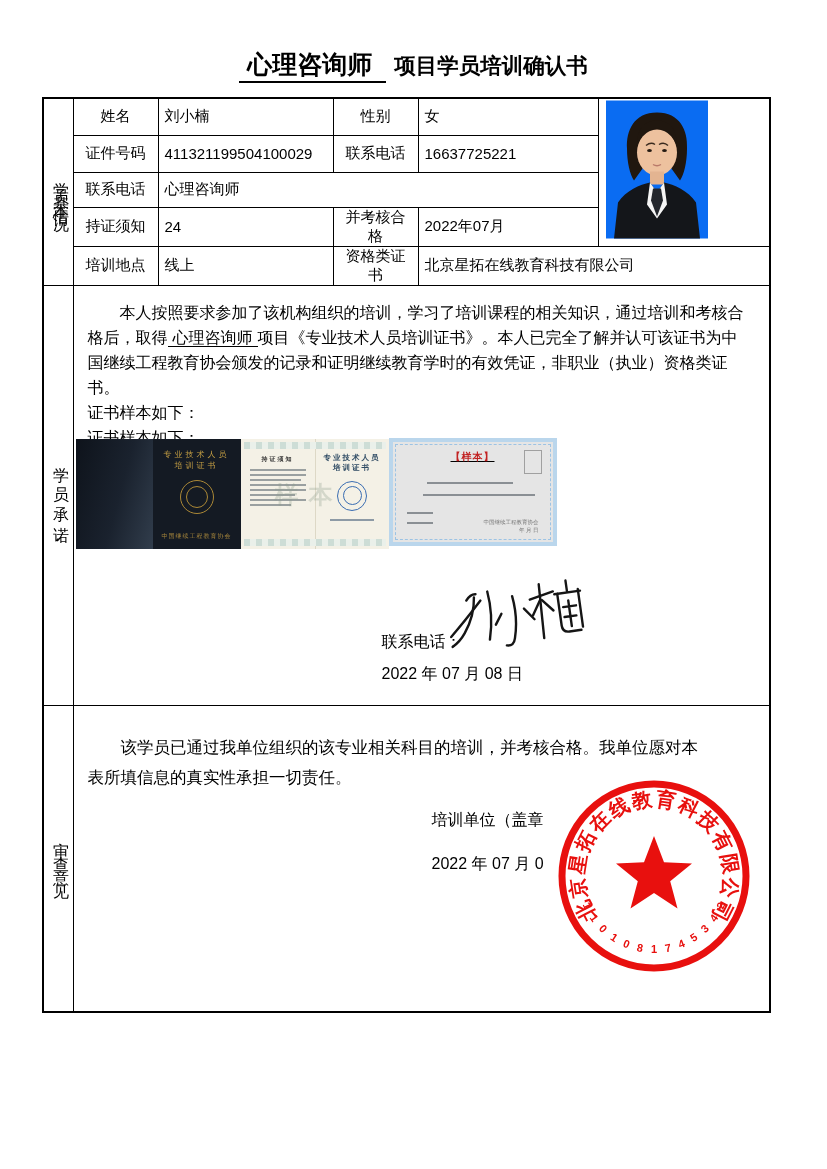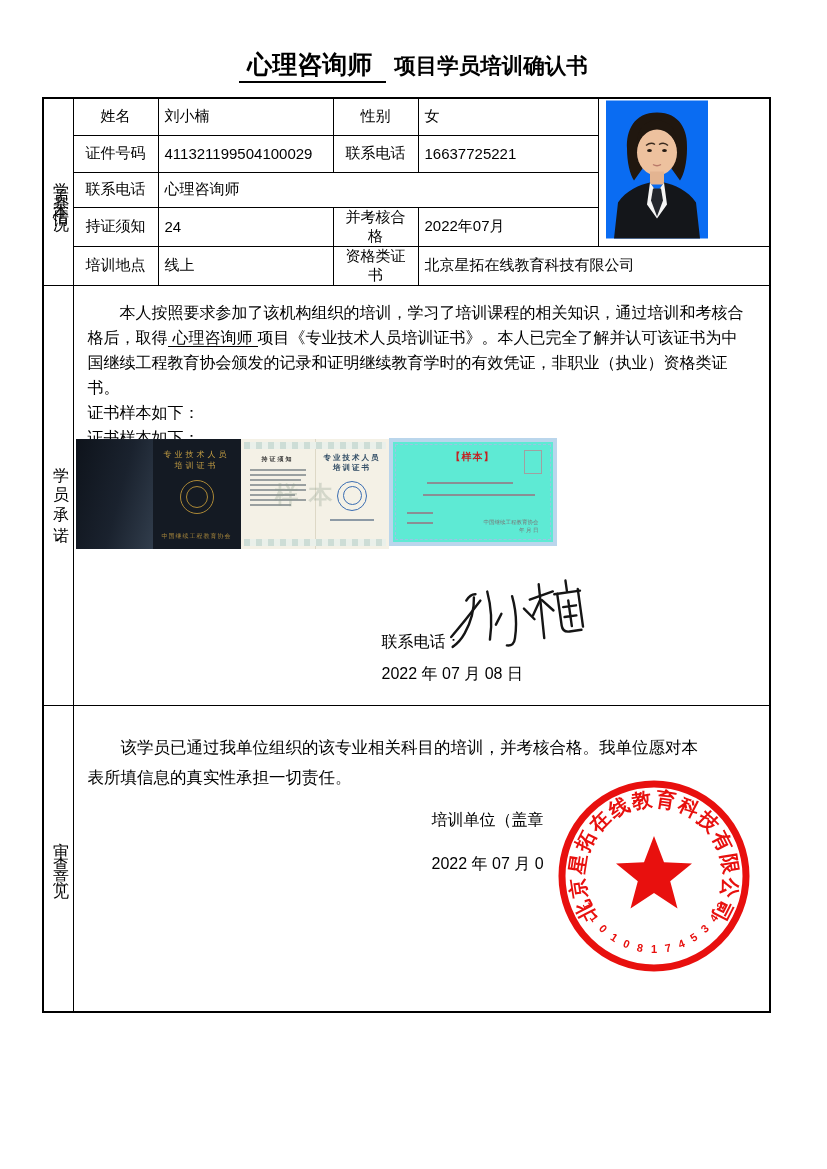--- a/index.html
+++ b/index.html
@@ -41,21 +41,21 @@
   .pg{width:74px;box-sizing:border-box;padding-top:16px;}
   .pg-l .nt{font-size:6px;font-weight:bold;text-align:center;color:#333;letter-spacing:2px;}
   .bar{height:2px;background:#9aa0a0;margin:3px 9px 0 9px;}
   .pg-r{border-left:1px solid #ddd8c6;padding-top:14px;text-align:center;}
   .pg-r .bt{font-size:7.5px;letter-spacing:2px;color:#2e4a63;font-weight:bold;line-height:10px;white-space:nowrap;}
   .blue-seal{width:28px;height:28px;border:1.5px solid #3a6db2;border-radius:50%;margin:8px auto 0;
              display:flex;align-items:center;justify-content:center;}
   .blue-seal i{display:block;width:17px;height:17px;border:1px solid #3a6db2;border-radius:50%;}
   .pg-r .bbar{width:44px;margin:8px auto 0;height:2px;background:#8d9aa5;}
   .wm{position:absolute;left:34px;top:40px;font-size:24px;letter-spacing:10px;color:rgba(140,155,140,.3);font-weight:bold;}
-  .cp-d{width:168px;height:108px;background:#5eead4;border:4px solid #bad6ec;box-sizing:border-box;position:relative;margin-top:-1px;}
+  .cp-d{width:168px;height:108px;background:#e5e5e5;border:4px solid #bad6ec;box-sizing:border-box;position:relative;margin-top:-1px;text-decoration:underline;}
   .cp-d::before{content:"";position:absolute;inset:2px;border:1px dashed #9cc3e4;pointer-events:none;}
   .cp-d .tag{text-align:center;margin-top:8px;font-size:10px;font-weight:bold;color:#c22222;letter-spacing:1px;}
   .pbox{position:absolute;right:11px;top:8px;width:16px;height:22px;border:1px solid #a0a0a0;}
   .dbar{position:absolute;height:2px;background:#8a8f94;}
   .cp-d .foot{position:absolute;right:14px;bottom:8px;text-align:right;font-size:5.5px;color:#777;line-height:8px;}
   .signrow{position:absolute;left:308px;top:346px;font-size:16px;}
   .sig-svg{position:absolute;left:366px;top:288px;}
   .signdate{position:absolute;left:308px;top:378px;font-size:16px;}
   
   .review-para{margin:26px 58px 0 8px;font-size:16.5px;line-height:30px;text-indent:2em;}

